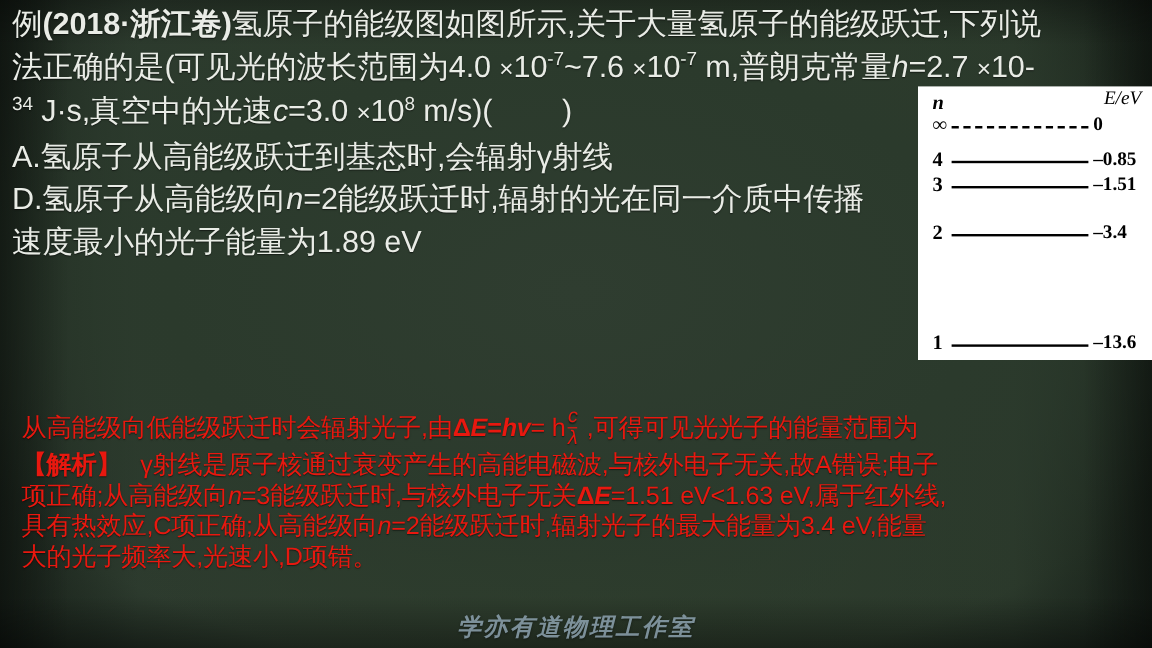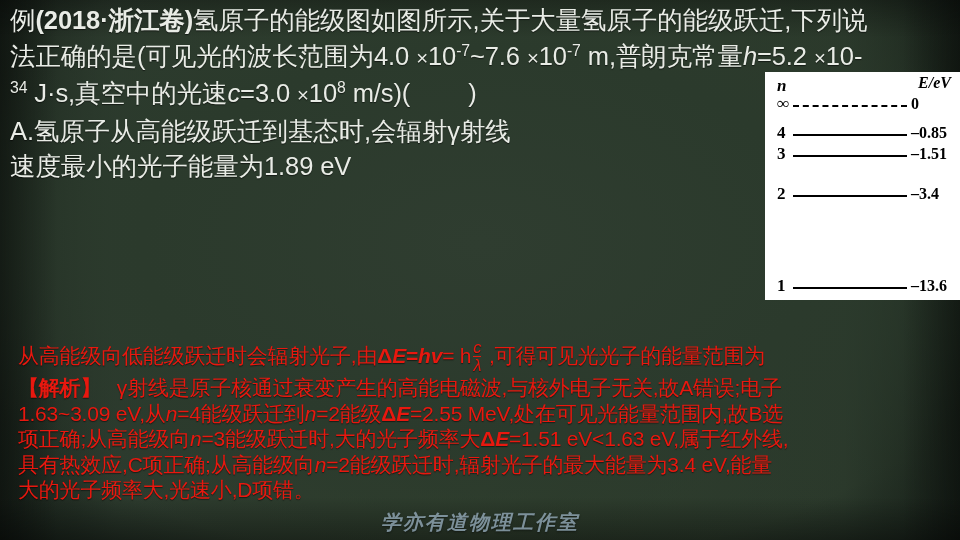--- a/index.html
+++ b/index.html
@@ -41,21 +41,21 @@
     background:#ffffff;
   }
   .dg-n{
     position:absolute;left:12px;top:4px;
     font-family:"Liberation Serif","DejaVu Serif",serif;
     font-style:italic;font-weight:bold;font-size:17px;color:#000;
   }
   .dg-E{
     position:absolute;right:9px;top:2px;
     font-family:"Liberation Serif","DejaVu Serif",serif;
-    font-style:italic;font-weight:bold;font-size:16px;color:#000;
+    font-style:italic;font-weight:normal;font-size:16px;color:#000;
   }
   .lvl{position:absolute;left:0;width:195px;height:0;}
   .lvl .lab{
     position:absolute;left:12px;transform:translateY(-55%);
     font-family:"Liberation Serif","DejaVu Serif",serif;
     font-weight:bold;font-size:17px;color:#000;
   }
   .lvl .val{
     position:absolute;left:146px;transform:translateY(-55%);
     font-family:"Liberation Serif","DejaVu Serif",serif;
@@ -93,23 +93,24 @@
     text-shadow:0 1px 2px rgba(0,0,0,.6);
   }
 </style>
 </head>
 <body>
 
 <div id="slide">
 
   <div class="qblock" id="question-block">
       <div class="qline"><span>例</span><span class="b">(2018·浙江卷)</span><span>氢原子的能级图如图所示,关于大量氢原子的能级跃迁,下列说</span></div>
-      <div class="qline"><span>法正确的是(可见光的波长范围为4.0 </span><span class="times">×</span><span>10</span><span class="sup">-7</span><span>~7.6 </span><span class="times">×</span><span>10</span><span class="sup">-7</span><span> m,普朗克常量</span><span class="it">h</span><span>=5.2 </span><span class="times">×</span><span>10</span><span>-</span></div>
+      <div class="qline"><span>法正确的是(可见光的波长范围为4.0 </span><span class="times">×</span><span>10</span><span class="sup">-7</span><span>~7.6 </span><span class="times">×</span><span>10</span><span class="sup">-7</span><span> m,普朗克常量</span><span class="it">h</span><span>=2.7 </span><span class="times">×</span><span>10</span><span>-</span></div>
       <div class="qline"><span class="sup">34</span><span> J·s,真空中的光速</span><span class="it">c</span><span>=3.0 </span><span class="times">×</span><span>10</span><span class="sup">8</span><span> m/s)(</span><span class="pad"></span><span>)</span></div>
       <div class="qline"><span>A.氢原子从高能级跃迁到基态时,会辐射γ射线</span></div>
+      <div class="qline"><span>D.氢原子从高能级向</span><span class="it">n</span><span>=2能级跃迁时,辐射的光在同一介质中传播</span></div>
       <div class="qline"><span>速度最小的光子能量为1.89 eV</span></div>
     </div>
 
   <div id="diagram">
     <span class="dg-n">n</span>
     <span class="dg-E">E/eV</span>
     <div id="levels">
         <div class="lvl dashed" style="top: 33px;">
           <span class="lab">∞</span>
           <span class="bar"></span>
@@ -134,21 +135,20 @@
           <span class="lab">1</span>
           <span class="bar"></span>
           <span class="val">–13.6</span>
         </div>
       </div>
   </div>
 
   <div class="xblock" id="explanation-block">
       <div class="xline"><span>从高能级向低能级跃迁时会辐射光子,由</span><span class="b">Δ</span><span class="b it">E</span><span class="b">=</span><span class="b it">hv</span><span>= h</span><span class="frac"><span class="num">c</span><span class="den">λ</span></span><span> ,可得可见光光子的能量范围为</span></div>
       <div class="xline"><span class="tag">【解析】</span><span> γ射线是原子核通过衰变产生的高能电磁波,与核外电子无关,故A错误;电子</span></div>
-      <div class="xline"><span>1.63~3.09 eV,从</span><span class="it">n</span><span>=4能级跃迁到</span><span class="it">n</span><span>=2能级</span><span class="b">Δ</span><span class="b it">E</span><span>=2.55 MeV,处在可见光能量范围内,故B选</span></div>
-      <div class="xline"><span>项正确;从高能级向</span><span class="it">n</span><span>=3能级跃迁时,大的光子频率大</span><span class="b">Δ</span><span class="b it">E</span><span>=1.51 eV&lt;1.63 eV,属于红外线,</span></div>
+      <div class="xline"><span>项正确;从高能级向</span><span class="it">n</span><span>=3能级跃迁时,与核外电子无关</span><span class="b">Δ</span><span class="b it">E</span><span>=1.51 eV&lt;1.63 eV,属于红外线,</span></div>
       <div class="xline"><span>具有热效应,C项正确;从高能级向</span><span class="it">n</span><span>=2能级跃迁时,辐射光子的最大能量为3.4 eV,能量</span></div>
       <div class="xline"><span>大的光子频率大,光速小,D项错。</span></div>
     </div>
 
   <div id="watermark">学亦有道物理工作室</div>
 
 </div>
 
 </body></html>

